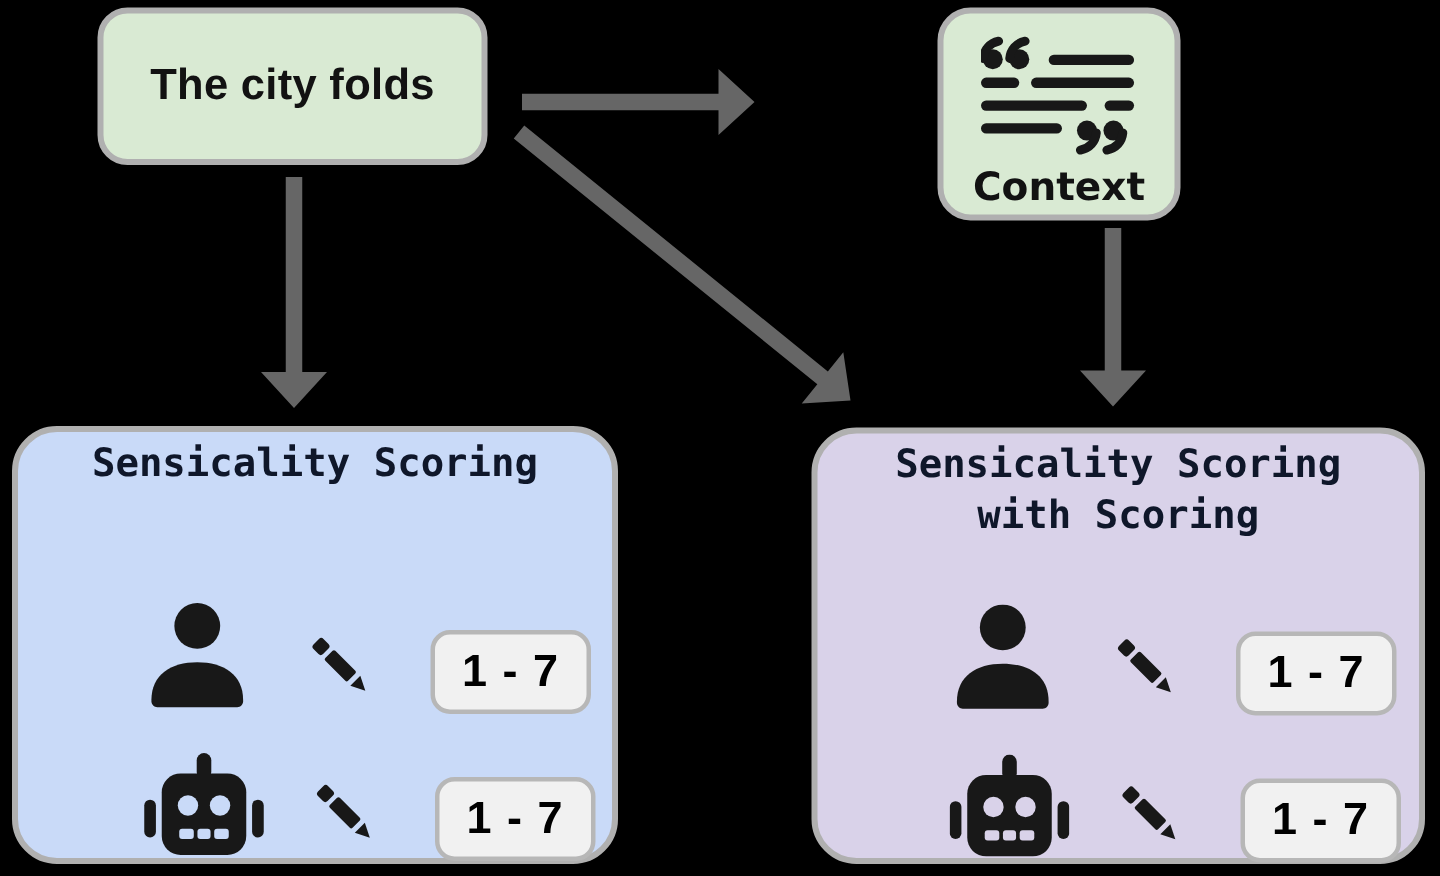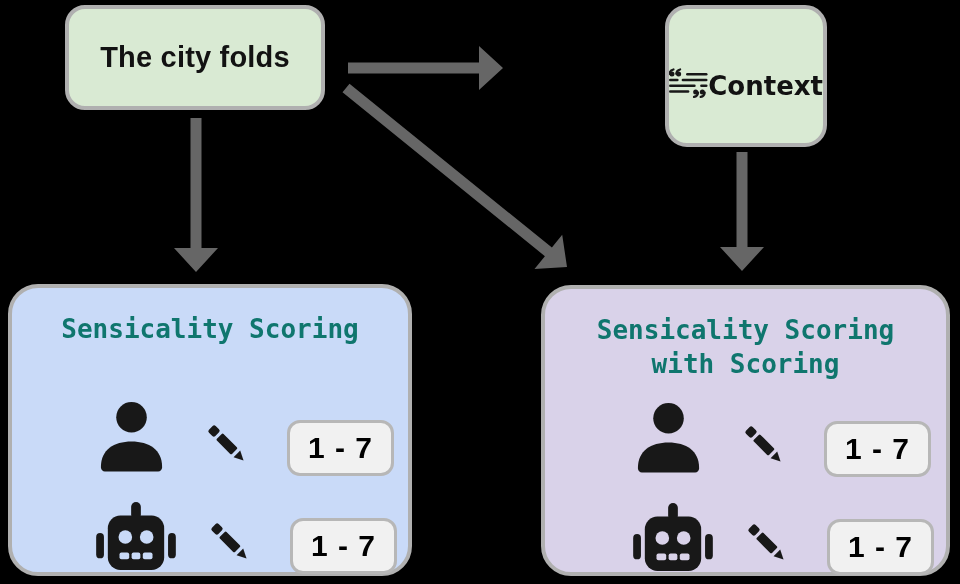--- a/index.html
+++ b/index.html
@@ -28,42 +28,42 @@
     position:absolute;left:65px;top:5px;width:260px;height:105px;
     background:var(--green-box-bg);border:4px solid var(--box-border);border-radius:20px;
     display:flex;flex-direction:row;align-items:center;justify-content:center;
     text-align:center;
   }
   .sentence-line{
     font-size:29px;font-weight:bold;line-height:43px;color:var(--text-color);
     letter-spacing:0.2px;
   }
   .context-box{
-    position:absolute;left:665px;top:5px;width:162px;height:142px;
+    position:absolute;left:625px;top:5px;width:162px;height:142px;
     background:var(--green-box-bg);border:4px solid var(--box-border);border-radius:22px;
-    display:flex;align-items:center;justify-content:flex-start;
+    display:flex;flex-direction:column;align-items:center;justify-content:flex-start;
     padding-top:15px;
   }
   .context-label{
     margin-top:5px;
     font-family:"DejaVu Sans",sans-serif;font-weight:bold;font-size:26px;color:var(--text-color);
   }
   .quote-icon .qfill{fill:var(--icon-color);}
   .quote-icon .qstroke{stroke:var(--icon-color);stroke-width:6;stroke-linecap:round;fill:none;}
 
   
   .panel{
     position:absolute;border:4px solid var(--box-border);border-radius:30px;
   }
   .panel-blue{left:8px;top:284px;width:404px;height:292px;background:var(--blue-panel-bg);}
   .panel-purple{left:541px;top:285px;width:409px;height:291px;background:var(--purple-panel-bg);}
   .panel-title{
-    margin-top:24px;text-align:center;
+    margin-top:4px;text-align:center;
     font-family:"DejaVu Sans Mono",monospace;font-weight:bold;
-    font-size:26px;line-height:34px;color:#0f766e;white-space:nowrap;
+    font-size:26px;line-height:34px;color:#0f172a;white-space:nowrap;
   }
   .rating-row{
     position:absolute;display:flex;align-items:flex-end;height:76px;gap:28px;
   }
   .row-1{top:108px;}
   .row-2{top:206px;}
   .panel-blue .rating-row{left:84px;}
   .panel-purple .rating-row{left:88px;}
   .icon-person{width:73px;height:70px;margin-right:8px;}
   .icon-robot{width:80px;height:68px;margin-right:4px;}

